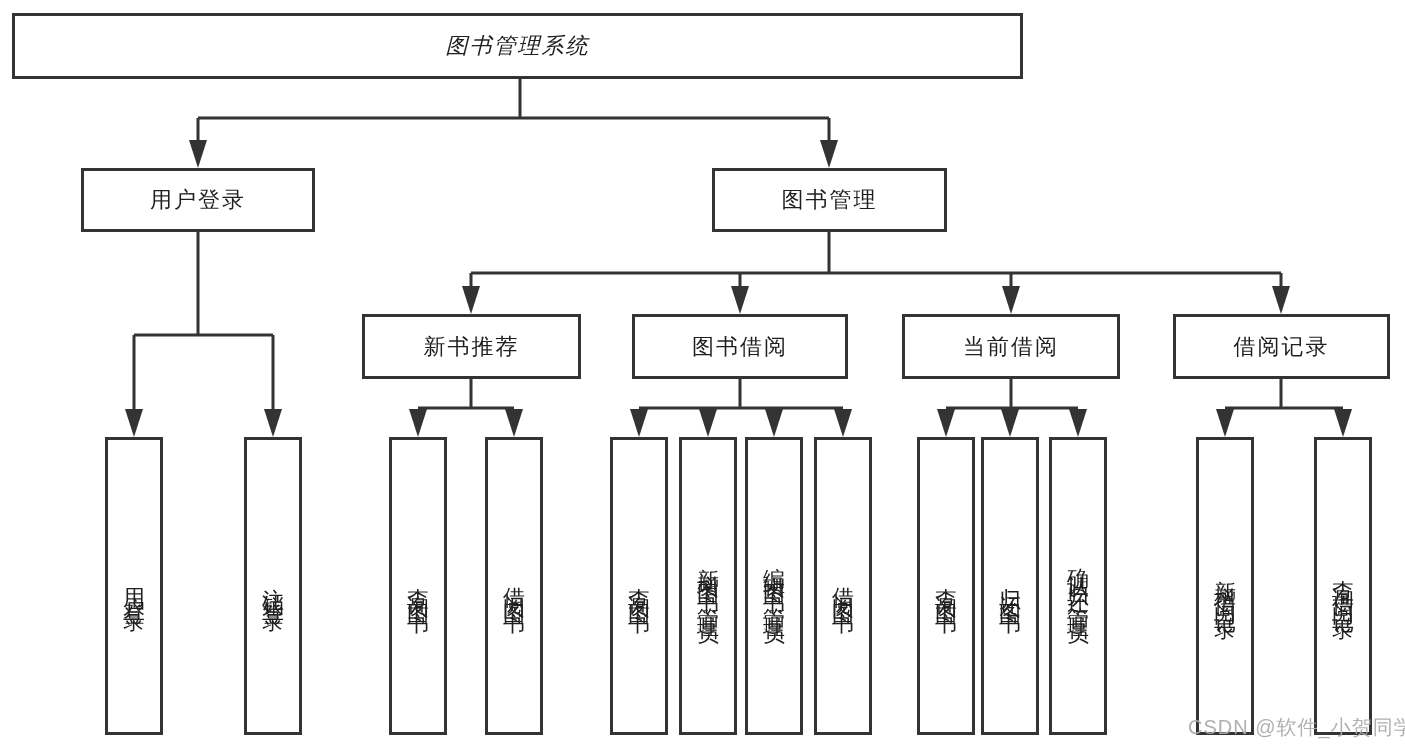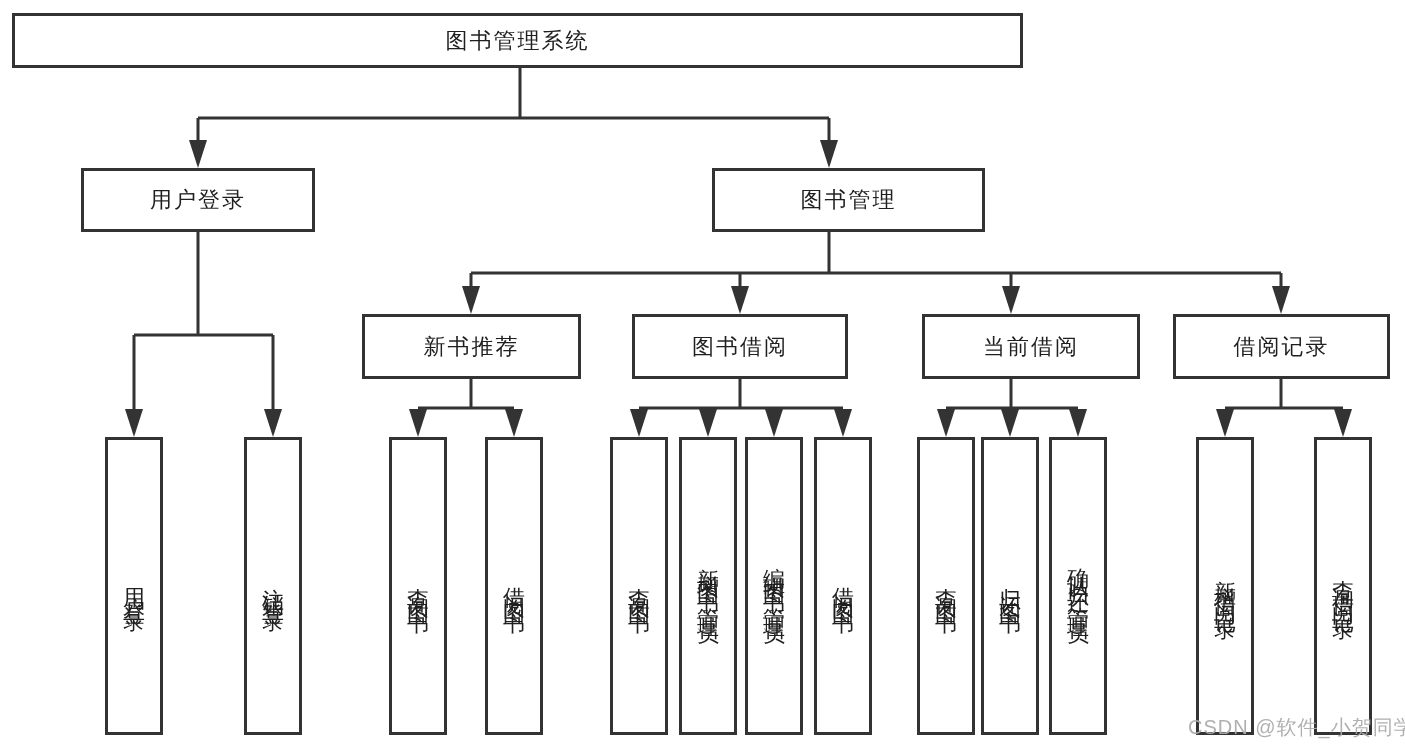--- a/index.html
+++ b/index.html
@@ -31,29 +31,29 @@
     background: #ffffff;
     display: flex;
     align-items: center;
     justify-content: center;
     font-size: 22px;
     letter-spacing: 2px;
     text-align: center;
     white-space: nowrap;
   }
   
-  .node-root { left: 12px; top: 13px; width: 1011px; height: 55px; }
+  .node-root { left: 12px; top: 13px; width: 1011px; height: 66px; font-style: italic; }
   
   .node-user-login      { left: 81px;  top: 168px; width: 234px; height: 64px; }
-  .node-book-management { left: 712px; top: 168px; width: 273px; height: 64px; }
+  .node-book-management { left: 712px; top: 168px; width: 235px; height: 64px; }
   
   .node-l3 { top: 314px; height: 65px; }
   .node-new-book-recommend { left: 362px;  width: 219px; }
   .node-book-borrow        { left: 632px;  width: 216px; }
-  .node-current-borrow     { left: 902px;  width: 218px; margin-left: 20px; }
+  .node-current-borrow     { left: 902px;  width: 218px; }
   .node-borrow-records     { left: 1173px; width: 217px; }
   
   .leaf {
     top: 437px;
     width: 58px;
     height: 298px;
     font-size: 22px;
     letter-spacing: 0;
   }
   .leaf .vtext {

